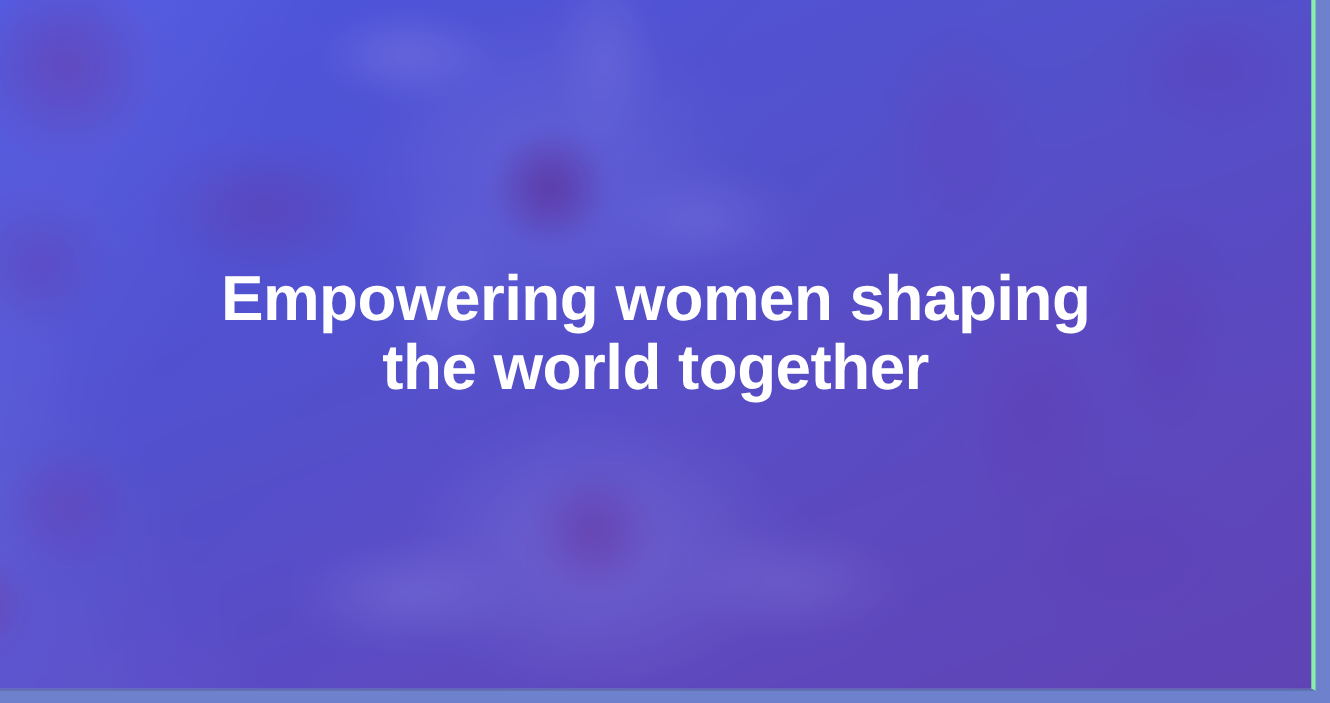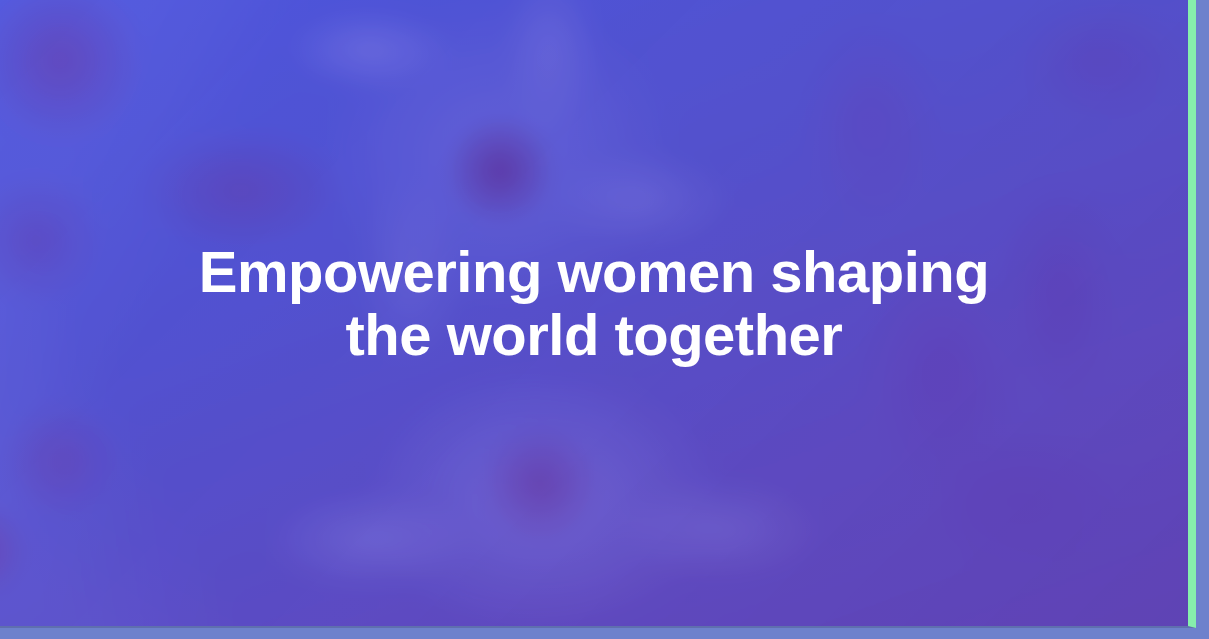--- a/index.html
+++ b/index.html
@@ -20,21 +20,21 @@
     background:#6d81cc;
   }
 
   .hero-banner {
     position:absolute;
     left:0;
     top:0;
     width:1196px;
     height:628px;
     overflow:hidden;
-    border-right:8px solid #86efac;
+    border-right:4px solid #86efac;
     border-bottom:2px solid #5f6fae;
   }
 
   
   .hero-photo {
     position:absolute;
     left:-60px; top:-60px;
     width:1320px; height:760px;
     background-color:#6a70da;
     background-image:

